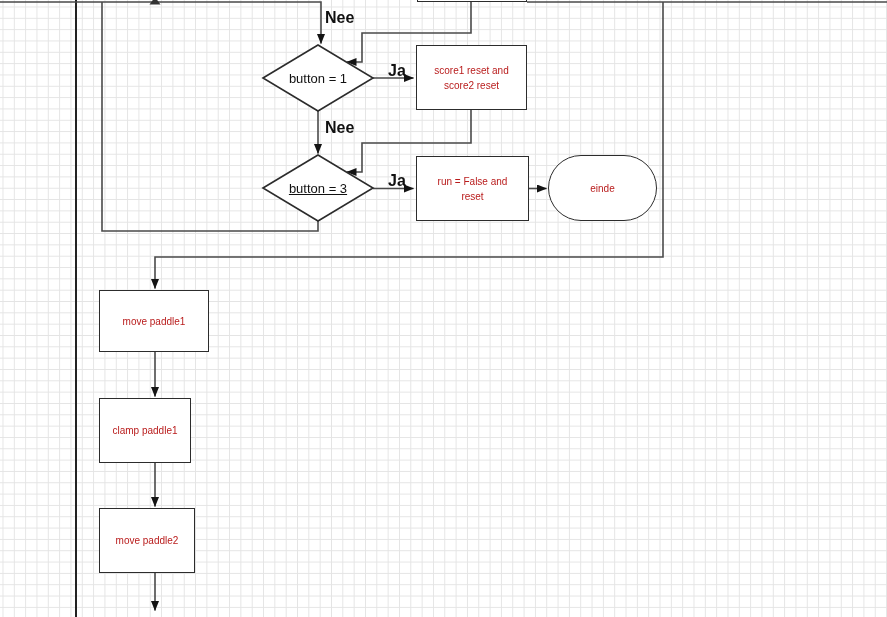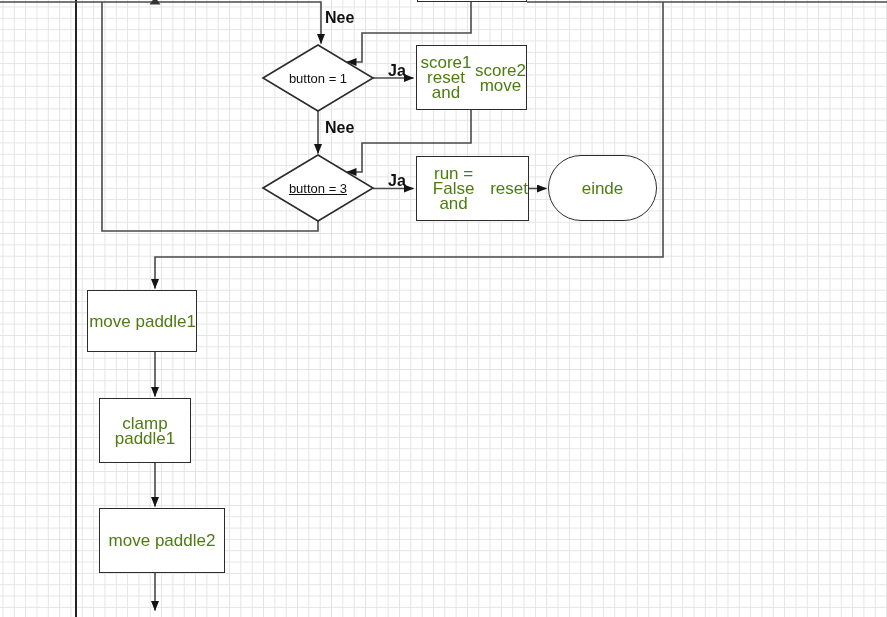--- a/index.html
+++ b/index.html
@@ -20,27 +20,27 @@
     background-size: 11.33px 11.33px;
     background-position: 2.5px 6.5px;
   }
   svg.wires { position: absolute; left: 0; top: 0; }
   .shape {
     position: absolute;
     box-sizing: border-box;
     background: #ffffff;
     border: 1.6px solid #2c2c2c;
     display: flex;
-    flex-direction: row;
+    flex-direction: column;
     align-items: center;
     justify-content: center;
     text-align: center;
-    font-size: 17px;
+    font-size: 10px;
     line-height: 15px;
-    color: #4d7c0f;
+    color: #b91c1c;
   }
   .terminator { border-radius: 33px; }
   .node-label {
     position: absolute;
     display: flex;
     align-items: center;
     justify-content: center;
     font-size: 13px;
     color: #111111;
     pointer-events: none;
@@ -95,44 +95,44 @@
     <path d="M155,573 V610.5" stroke="#4a4a4a" stroke-width="1.6" fill="none" marker-end="url(#arr)"></path>
 
     <polygon points="263,78 318,45 373,78 318,111" fill="#ffffff" stroke="#2c2c2c" stroke-width="1.6"></polygon>
     <polygon points="263,188 318,155 373,188 318,221" fill="#ffffff" stroke="#2c2c2c" stroke-width="1.6"></polygon>
   </svg>
 
   <div class="shape" style="left:417px; top:-28px; width:110px; height:30px;"></div>
 
   <div class="shape" style="left:416px; top:45px; width:111px; height:65px;">
     <span>score1 reset and</span>
-    <span>score2 move</span>
+    <span>score2 reset</span>
   </div>
 
   <div class="shape" style="left:416px; top:156px; width:113px; height:65px;">
     <span>run = False and</span>
     <span>reset</span>
   </div>
 
   <div class="shape terminator" style="left:548px; top:155px; width:109px; height:66px;text-align:right;">
     <span>einde</span>
   </div>
 
   <div class="node-label" style="left:263px; top:45px; width:110px; height:66px;">button = 1</div>
   <div class="node-label" style="left:263px; top:155px; width:110px; height:66px;text-decoration:underline;">button = 3</div>
 
-  <div class="shape" style="left:87px; top:290px; width:110px; height:62px;justify-content:flex-end;">
+  <div class="shape" style="left:99px; top:290px; width:110px; height:62px;">
     <span>move paddle1</span>
   </div>
 
   <div class="shape" style="left:99px; top:398px; width:92px; height:65px;">
     <span>clamp paddle1</span>
   </div>
 
-  <div class="shape" style="left:99px; top:508px; width:126px; height:65px;">
+  <div class="shape" style="left:99px; top:508px; width:96px; height:65px;">
     <span>move paddle2</span>
   </div>
 
   <div class="edge-label" style="left:325px; top:9px;">Nee</div>
   <div class="edge-label" style="left:388px; top:62px;">Ja</div>
   <div class="edge-label" style="left:325px; top:119px;">Nee</div>
   <div class="edge-label" style="left:388px; top:172px;">Ja</div>
 
 </div>
 

